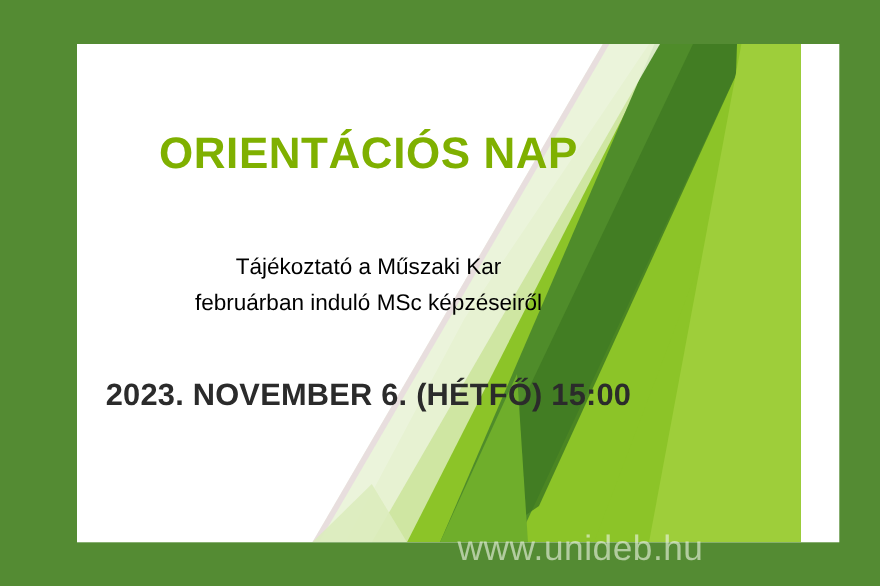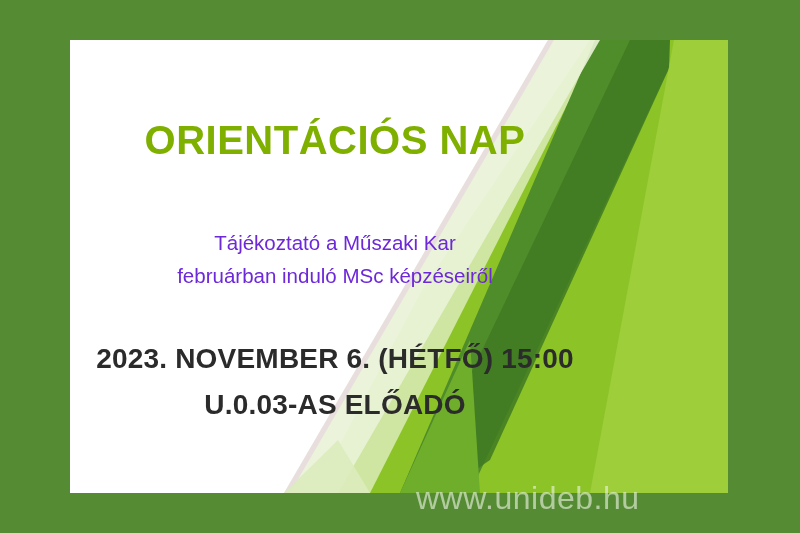--- a/index.html
+++ b/index.html
@@ -25,20 +25,21 @@
 
   
   #card {
     position: absolute;
     left: 70px;
     top: 40px;
     width: 658px;   
     height: 453px;  
     background: #ffffff;
     overflow: hidden;
+    padding-left: 35px;
   }
 
   
   #card-art {
     position: absolute;
     left: 0;
     top: 0;
     width: 658px;
     height: 453px;
     display: block;
@@ -67,21 +68,21 @@
     white-space: nowrap;
   }
 
   #subtitle {
     position: absolute;
     left: 0;
     top: 186px;
     width: 530px;
     font-size: 20.5px;
     font-weight: normal;
-    color: #6d28d9;
+    color: #000000;
     line-height: 1.62;
   }
   #subtitle .ln { display: block; }
 
   #details {
     position: absolute;
     left: 0;
     top: 296px;
     width: 530px;
     font-size: 28px;
@@ -147,21 +148,20 @@
 
       <div id="title">ORIENTÁCIÓS NAP</div>
 
       <div id="subtitle">
         <span class="ln">Tájékoztató a Műszaki Kar</span>
         <span class="ln">februárban induló MSc képzéseiről</span>
       </div>
 
       <div id="details">
         <span class="ln">2023. NOVEMBER 6. (HÉTFŐ) 15:00</span>
-        <span class="ln">U.0.03-AS ELŐADÓ</span>
       </div>
 
     </div>
   </div>
 
   <div id="watermark">www.unideb.hu</div>
 
 </div>
 
 </body></html>

